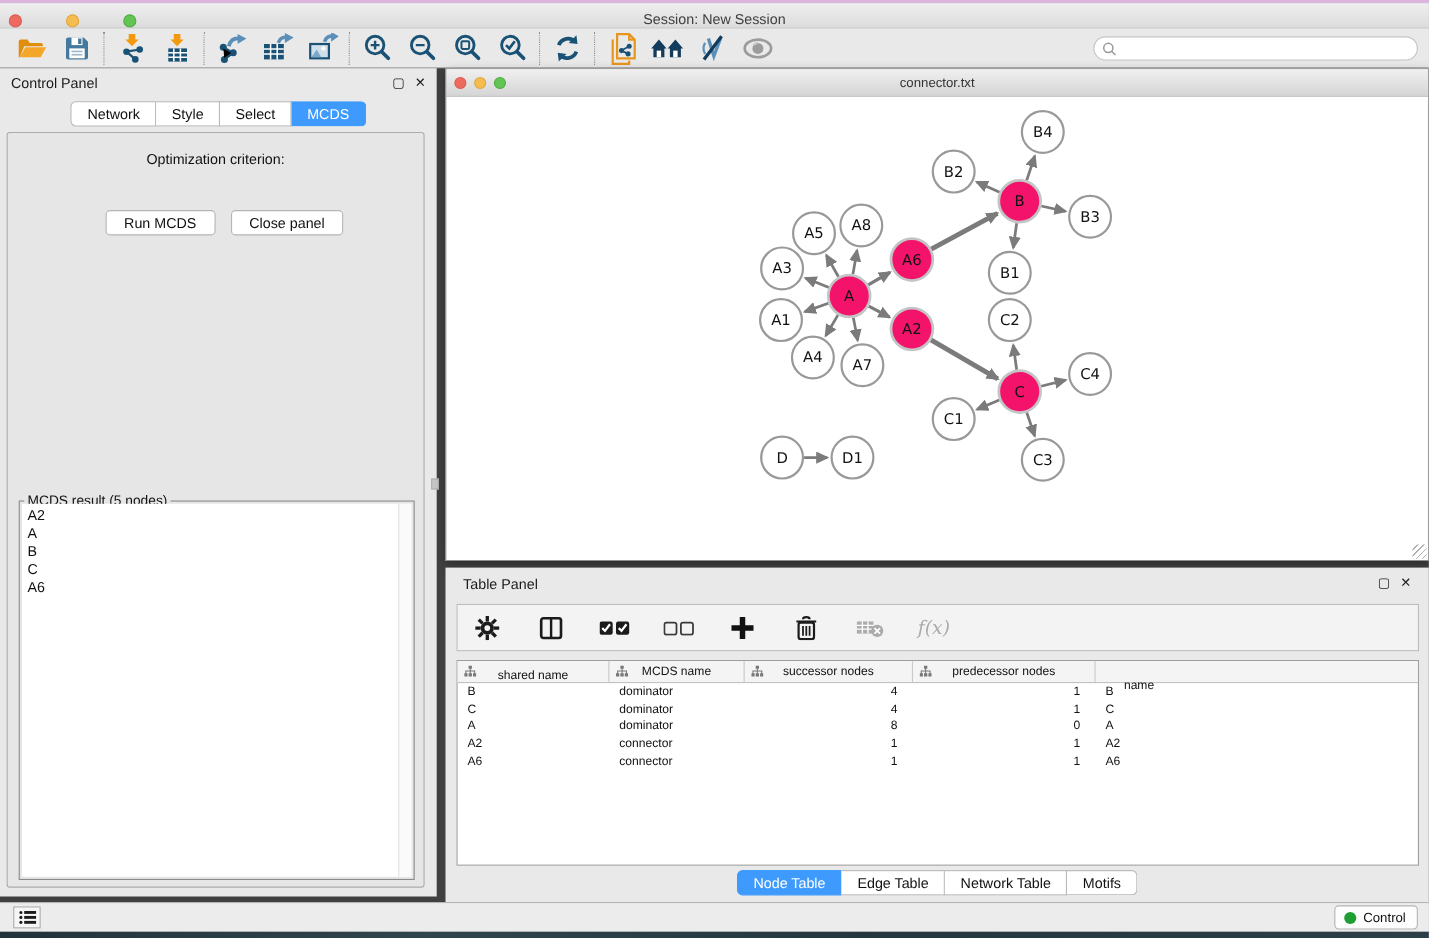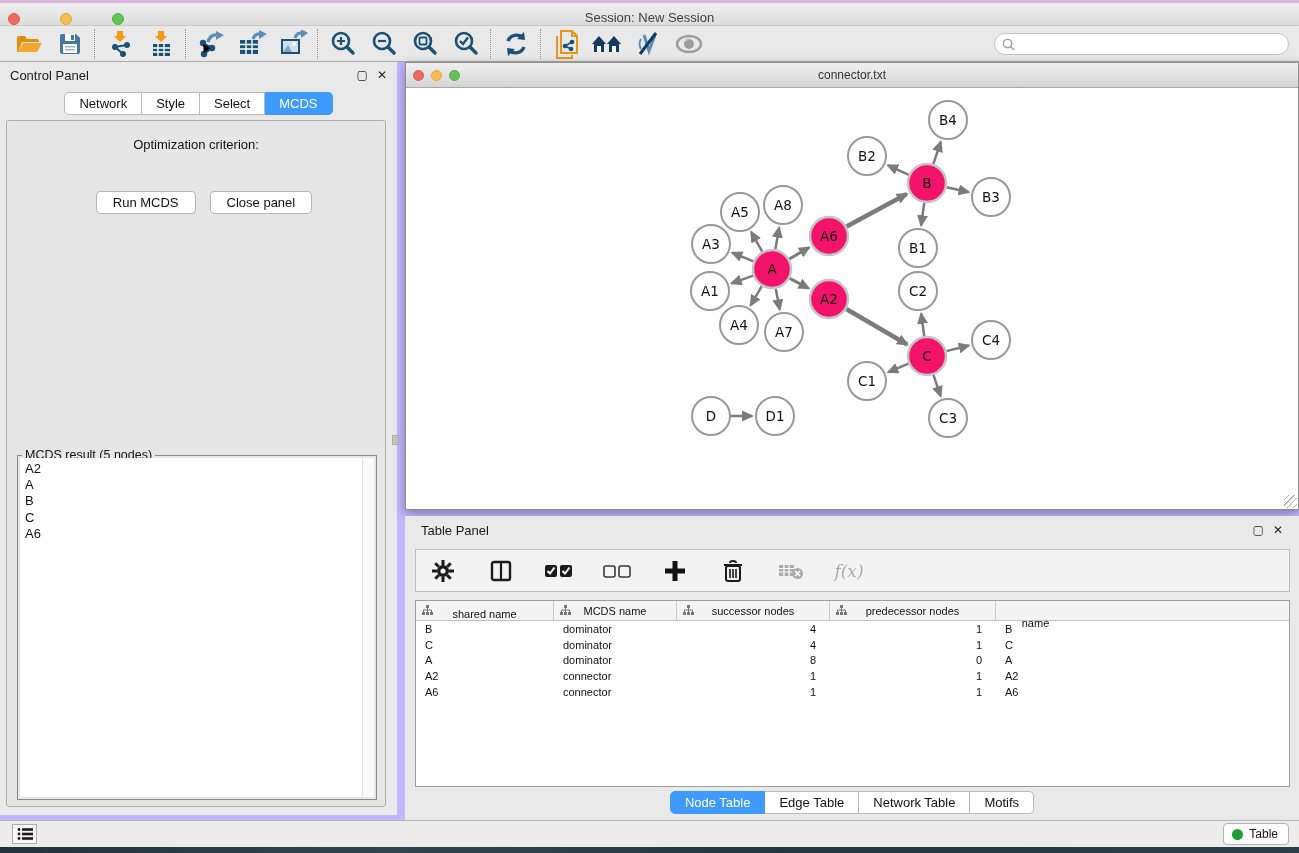--- a/index.html
+++ b/index.html
@@ -20,21 +20,21 @@
   
   .toolbar { position:absolute; top:26px; left:0; right:0; height:36px; background:#E9E9E9;
     border-bottom:1px solid #ABABAB; display:flex; align-items:center; padding-left:8px; }
   .tool { width:41px; height:32px; display:flex; align-items:center; justify-content:center; cursor:default; }
   .tsep { width:1px; height:30px; border-left:1px dotted #909090; margin:0 4px; }
   .searchbox { position:absolute; right:10px; top:7px; width:295px; height:22px; background:#fff;
     border:1px solid #C4C4C4; border-radius:12px; display:flex; align-items:center; padding-left:7px; }
   .searchbox input { border:none; outline:none; flex:1; font-size:12px; background:transparent; }
 
   
-  .main { position:absolute; top:62px; left:0; right:0; bottom:33px; background:#c4b5fd; }
+  .main { position:absolute; top:62px; left:0; right:0; bottom:33px; background:#404040; }
   .split-grip { position:absolute; left:392px; top:373px; width:7px; height:10px; background:#C6C6C6; border:1px solid #ADADAD; }
 
   
   .control-panel { position:absolute; left:0; top:0; width:397px; bottom:5px; background:#E9E9E9; }
   .cp-header { height:26px; display:flex; align-items:center; padding:0 10px; font-size:13px; color:#1a1a1a; }
   .panel-icons { margin-left:auto; display:flex; gap:9px; font-size:12px; color:#222; }
   .panel-icons span { cursor:default; }
   .cp-tabs { display:flex; justify-content:center; margin-top:4px; }
   .seg-tab { font-size:13px; padding:3px 14px; background:#fff; border:1px solid #B9B9B9; border-left:none; color:#111; }
   .seg-tab:first-child { border-left:1px solid #B9B9B9; border-radius:5px 0 0 5px; }
@@ -543,16 +543,16 @@
       <circle cx="2" cy="2.5" r="1.4" fill="#1b1b1b"></circle>
         <rect x="5" y="1.2" width="11" height="2.6" fill="#1b1b1b"></rect>
       <circle cx="2" cy="7" r="1.4" fill="#1b1b1b"></circle>
         <rect x="5" y="5.7" width="11" height="2.6" fill="#1b1b1b"></rect>
       <circle cx="2" cy="11.5" r="1.4" fill="#1b1b1b"></circle>
         <rect x="5" y="10.2" width="11" height="2.6" fill="#1b1b1b"></rect>
     </svg>
   </div>
   <div class="memory-btn">
     <span class="mem-dot"></span>
-    <span>Table</span>
+    <span>Control</span>
   </div>
 </div>
 <div class="desktop-strip"></div>
 
 </body></html>

